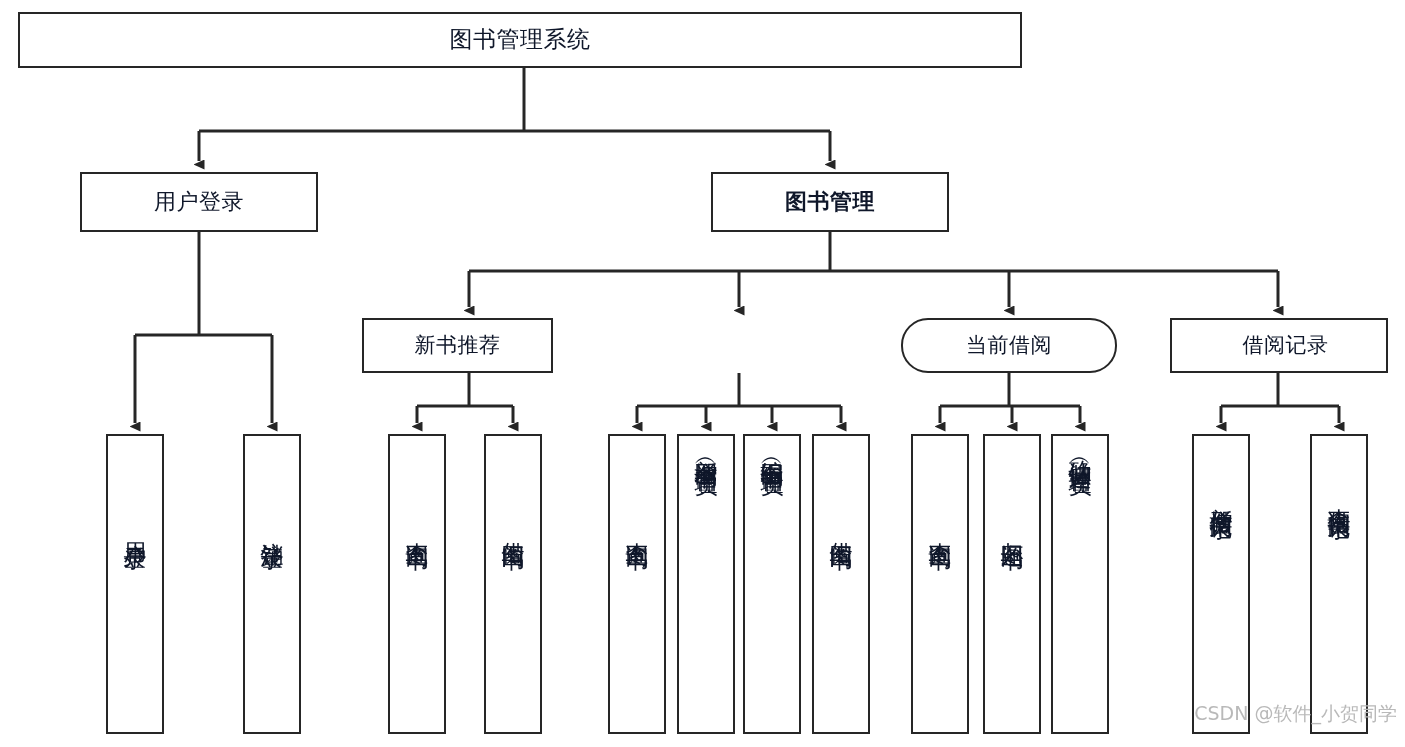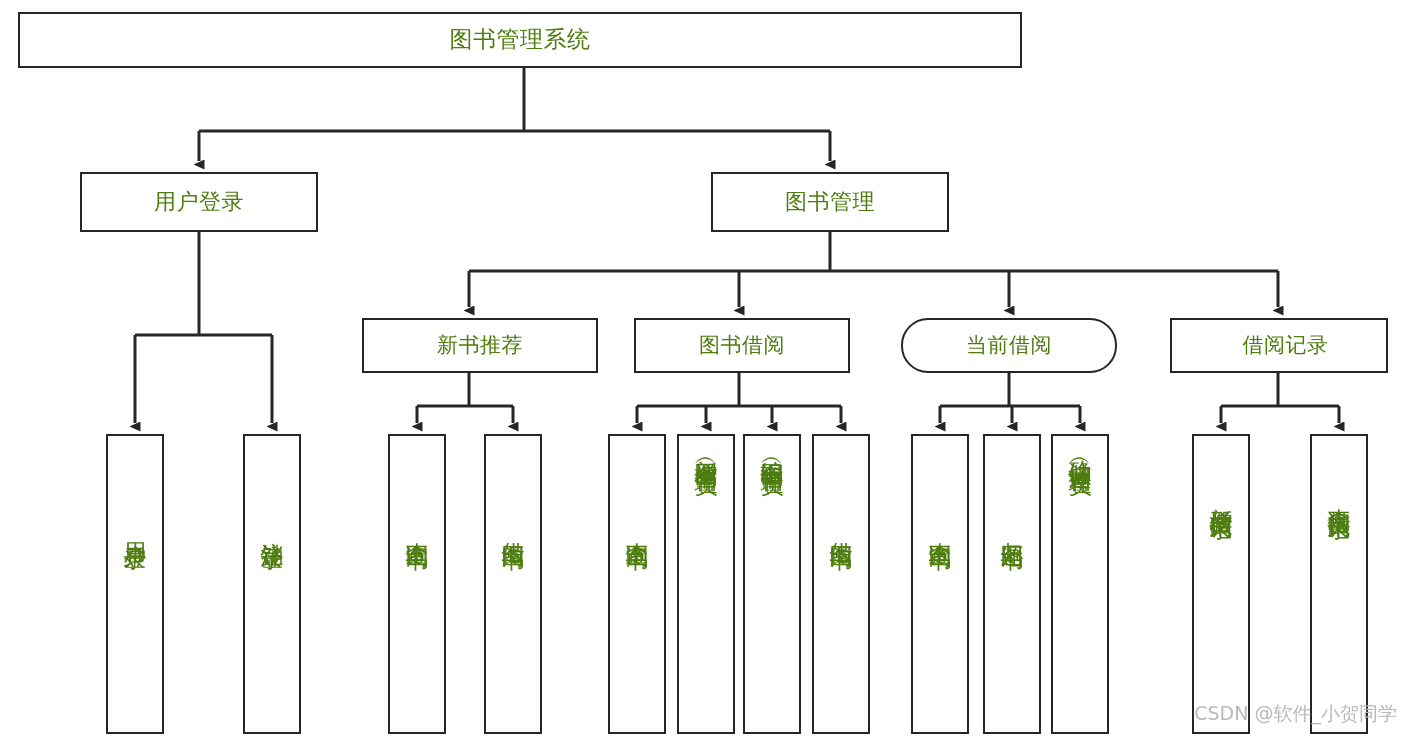--- a/index.html
+++ b/index.html
@@ -26,21 +26,21 @@
     position: absolute;
     box-sizing: border-box;
     border: 2px solid #262626;
     background: #ffffff;
     display: flex;
     align-items: center;
     justify-content: center;
     z-index: 2;
   }
   .node .label {
-    color: #4d7c0f;
+    color: #0f172a;
     text-align: right;
     line-height: 1.18;
     letter-spacing: 0.5px;
   }
   .node-root .label { font-size: 23px; }
   .node-l1 .label { font-size: 22px; }
   .node-l2 .label { font-size: 21px; }
   
   .node-leaf {
     align-items: flex-start;
@@ -124,29 +124,26 @@
     </g>
   </svg>
 
   <div class="node node-root" style="left:18px; top:12px; width:1004px; height:56px;">
     <span class="label">图书管理系统</span>
   </div>
 
   <div class="node node-l1" style="left:80px; top:172px; width:238px; height:60px;">
     <span class="label">用户登录</span>
   </div>
-  <div class="node node-l1" style="left:711px; top:172px; width:238px; height:60px;">
+  <div class="node node-l1" style="left:711px; top:172px; width:238px; height:60px;font-weight:bold;">
     <span class="label">图书管理</span>
   </div>
 
-  <div class="node node-l2" style="left:362px; top:318px; width:236px; height:55px;">
+  <div class="node node-l2" style="left:362px; top:318px; width:191px; height:55px;">
     <span class="label">新书推荐</span>
-  </div>
-  <div class="node node-l2" style="left:634px; top:318px; width:216px; height:55px;">
-    <span class="label">图书借阅</span>
   </div>
   <div class="node node-l2" style="left:901px; top:318px; width:216px; height:55px;border-radius:27px;">
     <span class="label">当前借阅</span>
   </div>
   <div class="node node-l2" style="left:1170px; top:318px; width:218px; height:55px;padding-left:13px;">
     <span class="label">借阅记录</span>
   </div>
 
   <div class="node node-leaf leaf-mid" style="left:106px; top:434px; width:58px; height:300px;">
     <span class="label">用户登录</span>

